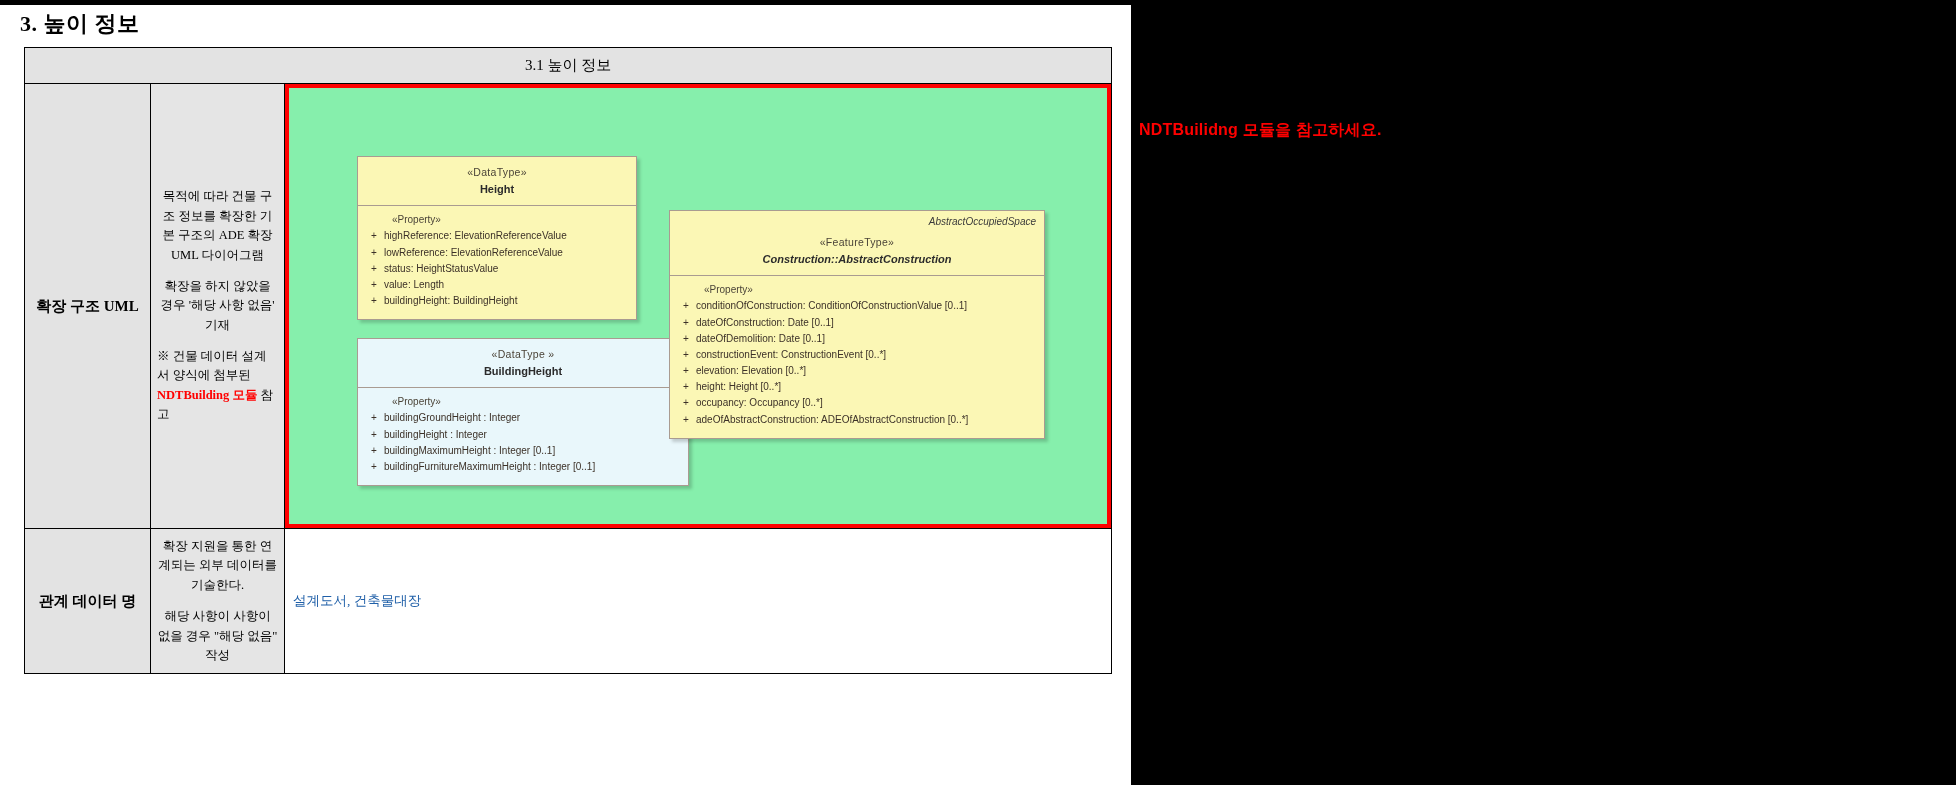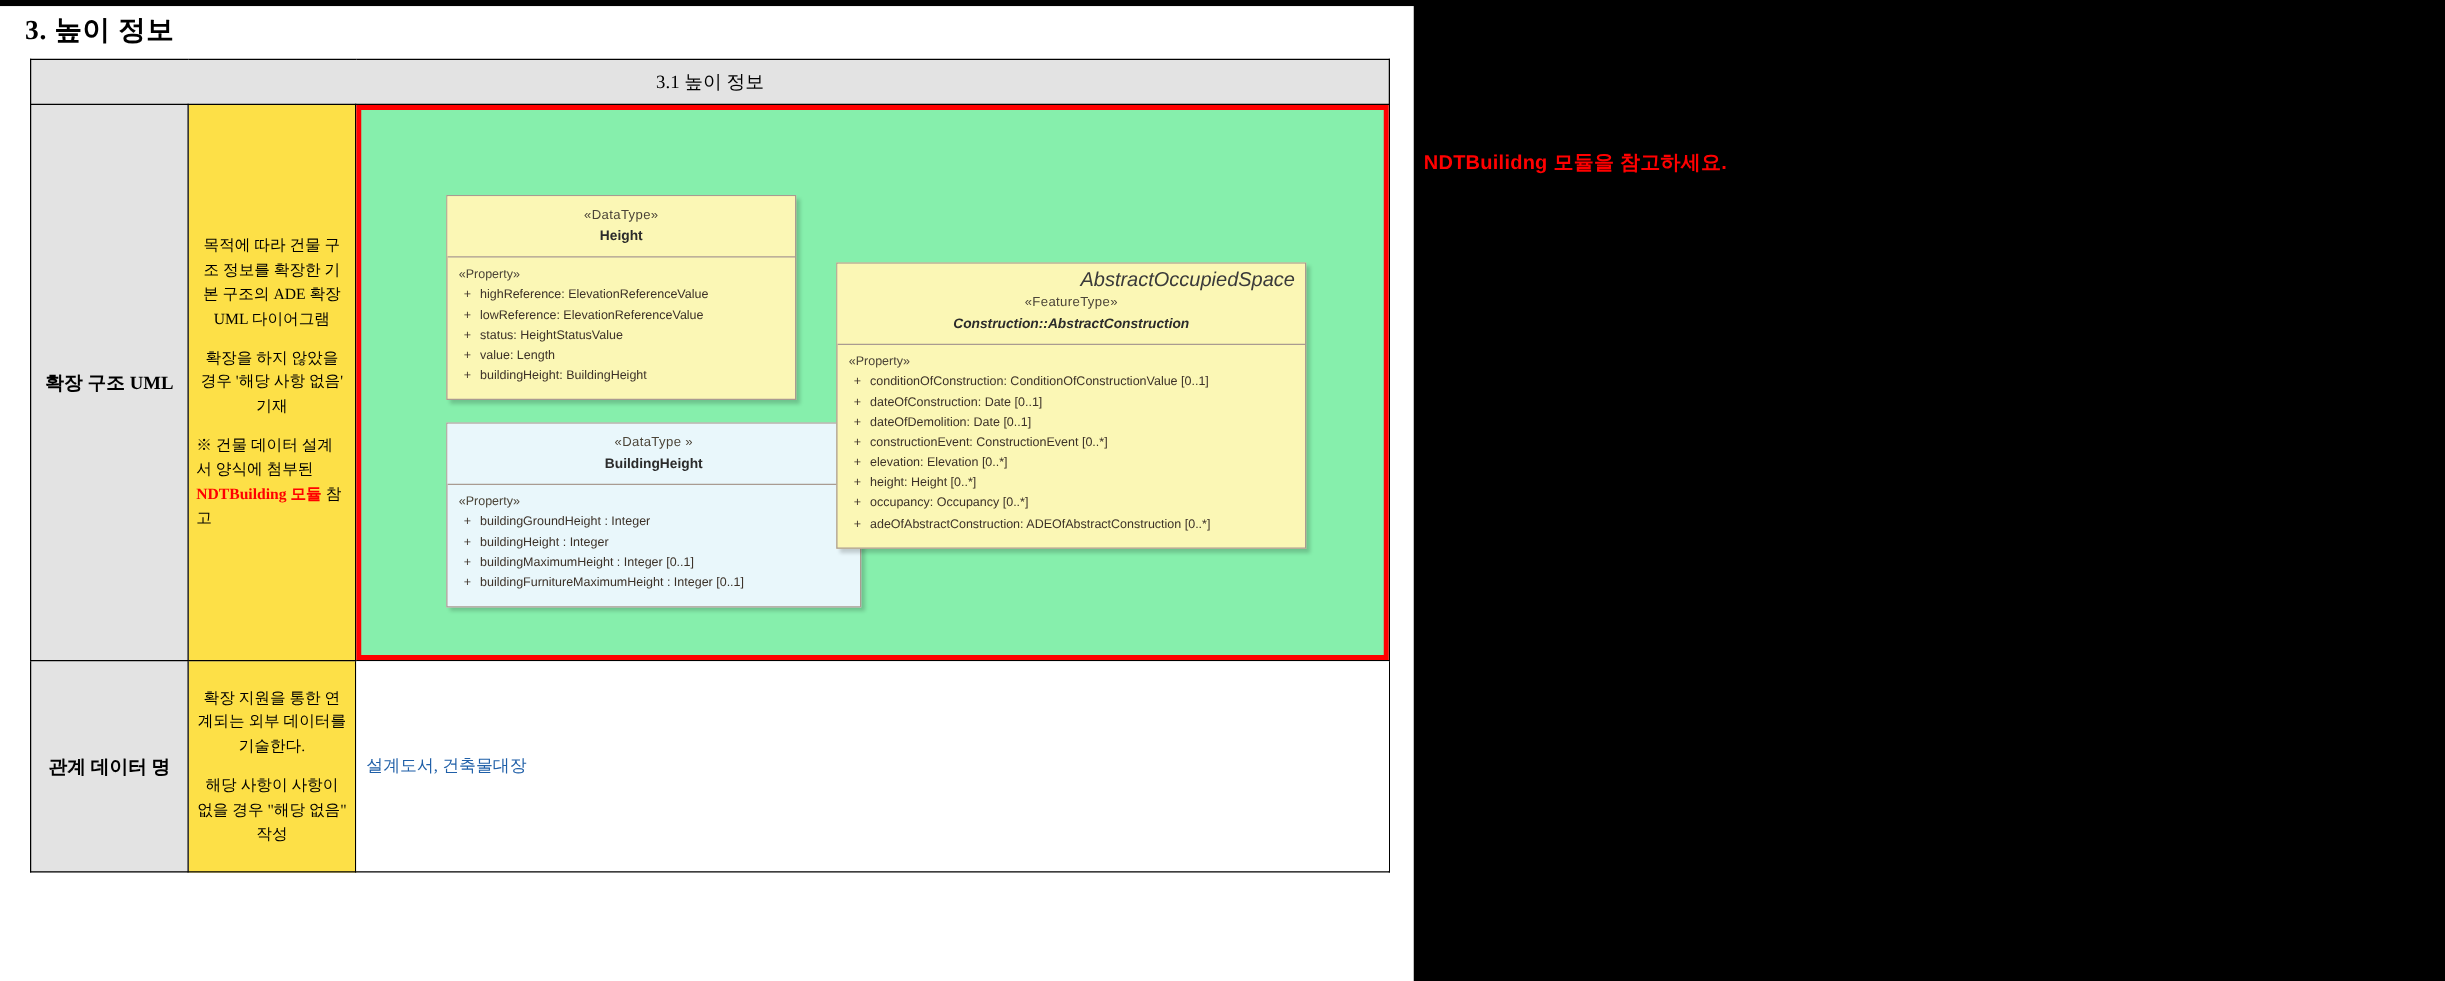--- a/index.html
+++ b/index.html
@@ -56,23 +56,23 @@
     width: 126px;
     background: #e3e3e3;
     text-align: center;
     font-family: "Liberation Serif", serif;
     font-size: 15px;
     font-weight: bold;
     color: #000;
   }
   .cell-desc {
     width: 134px;
-    background: #fde047;
+    background: #e5e5e5;
     vertical-align: middle;
-    padding: 20px 6px !important;
+    padding: 8px 6px !important;
   }
   .cell-body {
     background: #fff;
     vertical-align: top;
     position: relative;
   }
 
   .desc-text {
     font-family: "Liberation Serif", serif;
     font-size: 12.5px;
@@ -114,25 +114,25 @@
   .uml-stereo {
     font-size: 10.5px; color: #4b4438; line-height: 1.5;
     letter-spacing: 0.3px;
   }
   .uml-name {
     font-size: 11px; font-weight: bold; color: #2b2b2b; line-height: 1.6;
   }
   .uml-name.ital { font-style: italic; }
   .uml-corner {
     position: absolute; right: 8px; top: 5px;
-    font-size: 16px; font-style: italic; color: #3a3a3a;
+    font-size: 10px; font-style: italic; color: #3a3a3a;
   }
   .uml-body { padding: 8px 6px 10px 6px; }
   .uml-prop-label {
-    font-size: 10px; color: #4b4438; margin: 0 0 3px 3px;
+    font-size: 10px; color: #4b4438; margin: 0 0 3px 28px;
   }
   .uml-attr {
     font-size: 10px; color: #3c3128; line-height: 1.62;
     display: flex; gap: 0;
   }
   .uml-attr .plus { width: 20px; text-align: center; flex: 0 0 20px; }
   .uml-attr .txt { flex: 1 1 auto; }
 
   
   #box-height      { left: 68px;  top: 68px;  width: 280px; }

